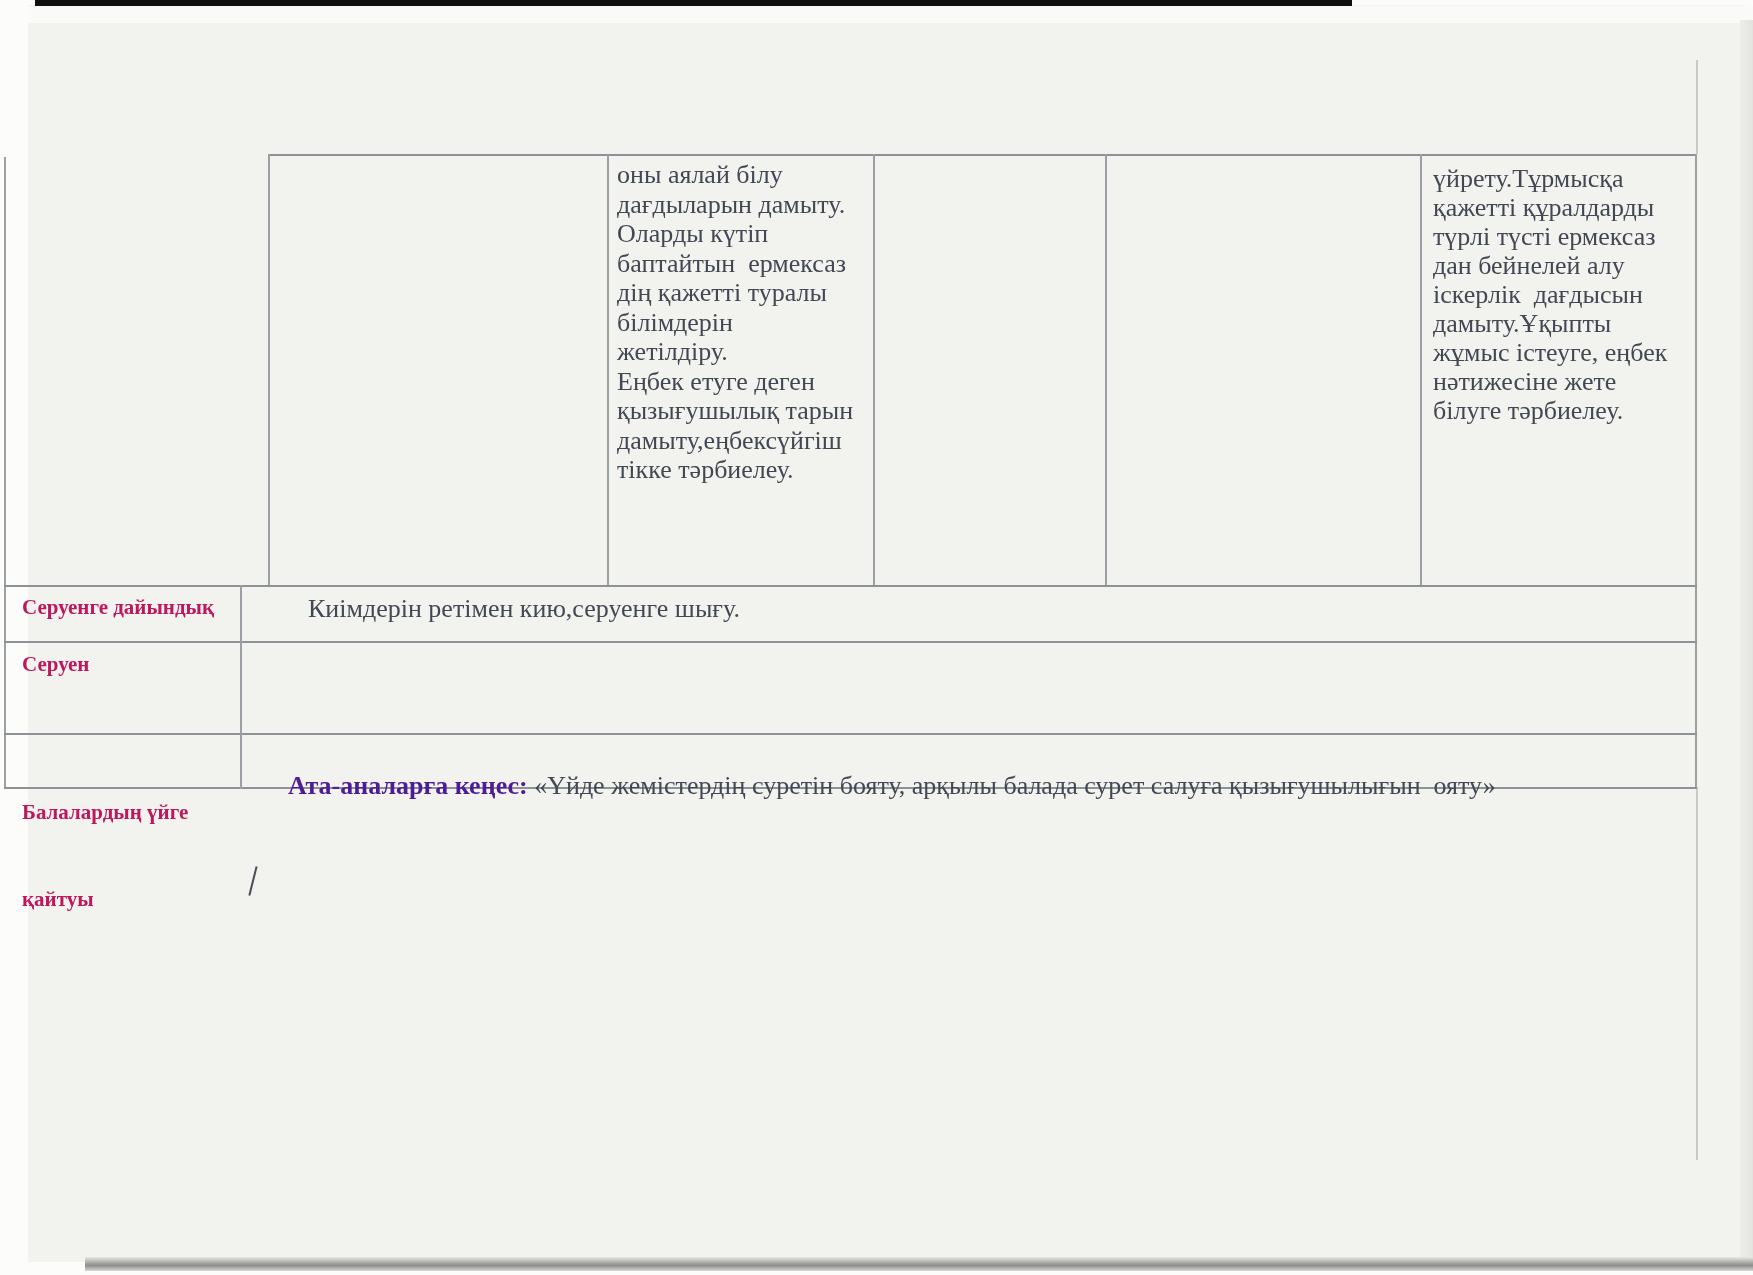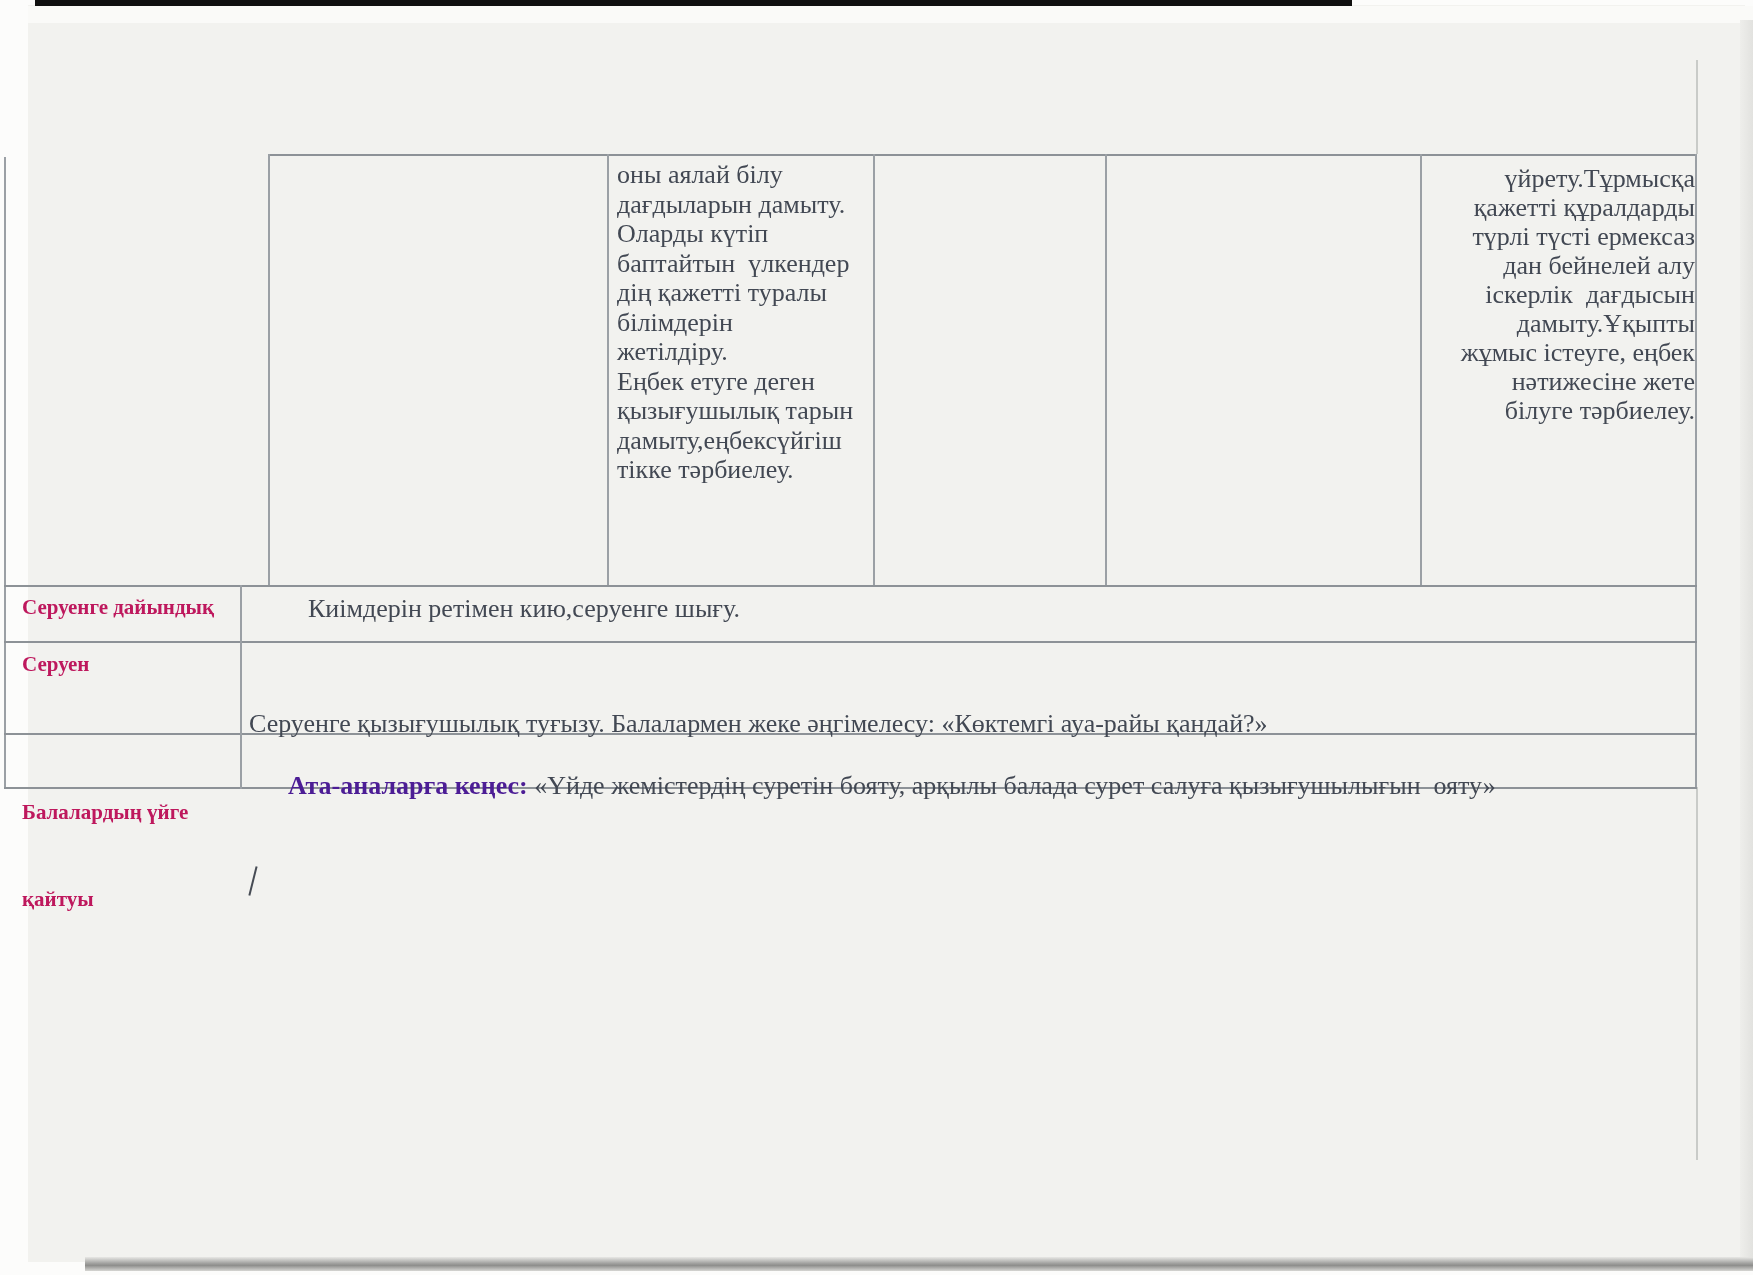--- a/index.html
+++ b/index.html
@@ -37,21 +37,21 @@
   }
 
   
   .bh{position:absolute;height:2px;background:#8d9297;}
   .bv{position:absolute;width:2px;background:#9ba0a5;}
 
   
   .ink{color:#424853;font-size:26px;}
   .cell{position:absolute;}
   .cell .ln{line-height:29.5px;white-space:pre-wrap;}
-  .cell-right .ln{line-height:29px;text-align:right;}
+  .cell-right .ln{line-height:29px;}
   .lbl{position:absolute;font-weight:bold;color:#be185d;font-size:21px;line-height:29px;white-space:pre-wrap;}
   .content{position:absolute;font-size:26px;color:#424853;line-height:31px;white-space:pre-wrap;}
   .bold{font-weight:bold;color:#4c1d95;}
 
   .pen-mark{
     position:absolute;left:252px;top:866px;width:2px;height:30px;
     background:#464b54;transform:rotate(14deg);
   }
 </style>
 </head>
@@ -74,21 +74,21 @@
   <div class="bv" style="left:607px;top:154px;height:431px;"></div>
   <div class="bv" style="left:873px;top:154px;height:431px;"></div>
   <div class="bv" style="left:1105px;top:154px;height:431px;"></div>
   <div class="bv" style="left:1420px;top:154px;height:431px;"></div>
   <div class="bv" style="left:1695px;top:154px;height:633px;"></div>
 
   <div class="cell ink" style="left:617px;top:160px;width:262px;">
     <div class="ln">оны аялай білу</div>
     <div class="ln">дағдыларын дамыту.</div>
     <div class="ln">Оларды күтіп</div>
-    <div class="ln">баптайтын  үлкендер</div>
+    <div class="ln">баптайтын  ермексаз</div>
     <div class="ln">дің қажетті туралы</div>
     <div class="ln">білімдерін</div>
     <div class="ln">жетілдіру.</div>
     <div class="ln">Еңбек етуге деген</div>
     <div class="ln">қызығушылық тарын</div>
     <div class="ln">дамыту,еңбексүйгіш</div>
     <div class="ln">тікке тәрбиелеу.</div>
   </div>
 
   <div class="cell cell-right ink" style="left:1433px;top:164px;width:262px;">
@@ -110,21 +110,20 @@
   <div class="bv" style="left:240px;top:585px;height:204px;"></div>
 
   <div>
     <div class="lbl" style="left:22px;top:593px;">Серуенге дайындық</div>
     <div class="content" style="left:268px;top:593px;margin-left:40px;">Киімдерін ретімен кию,серуенге шығу.</div>
   </div>
 
   <div>
     <div class="lbl" style="left:22px;top:650px;">Серуен</div>
     <div class="content" style="left:249px;top:646px;width:1430px;">
-      <div>Серуенге қызығушылық туғызу. Балалармен жеке әңгімелесу: «Көктемгі ауа-райы қандай?»</div>
     </div>
   </div>
 
   <div>
     <div class="lbl" style="left:22px;top:740px;">
       <div>Балалардың үйге</div>
       <div>қайтуы</div>
     </div>
     <div class="content" style="left:249px;top:739px;width:1430px;">
       <span class="bold">Ата-аналарға кеңес:</span><span> «Үйде жемістердің суретін бояту, арқылы балада сурет салуға қызығушылығын  ояту»</span>

